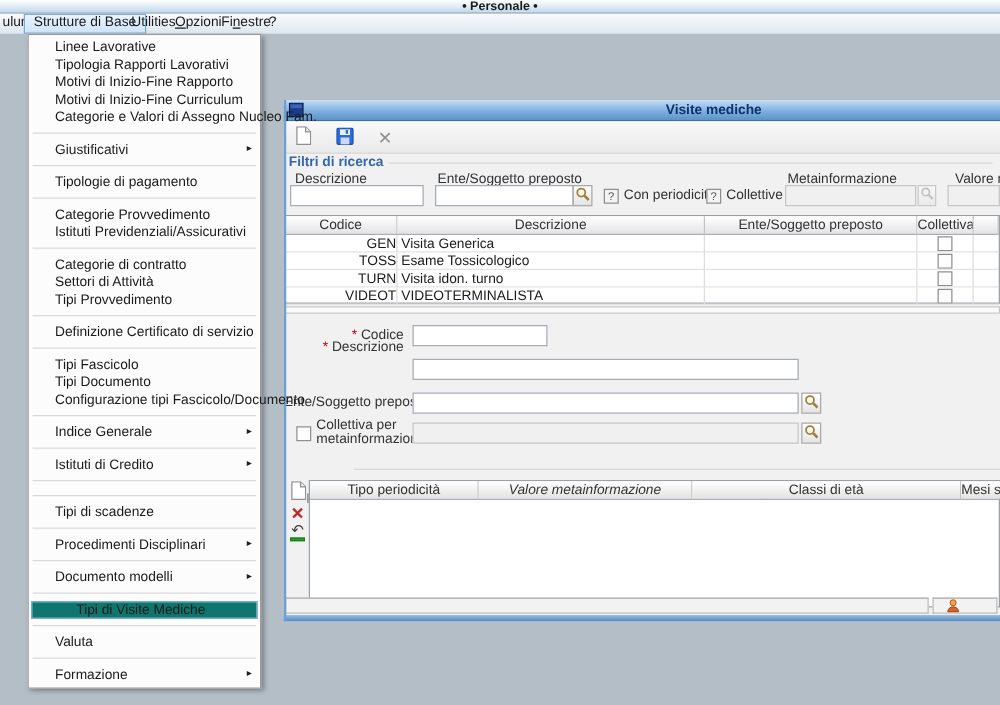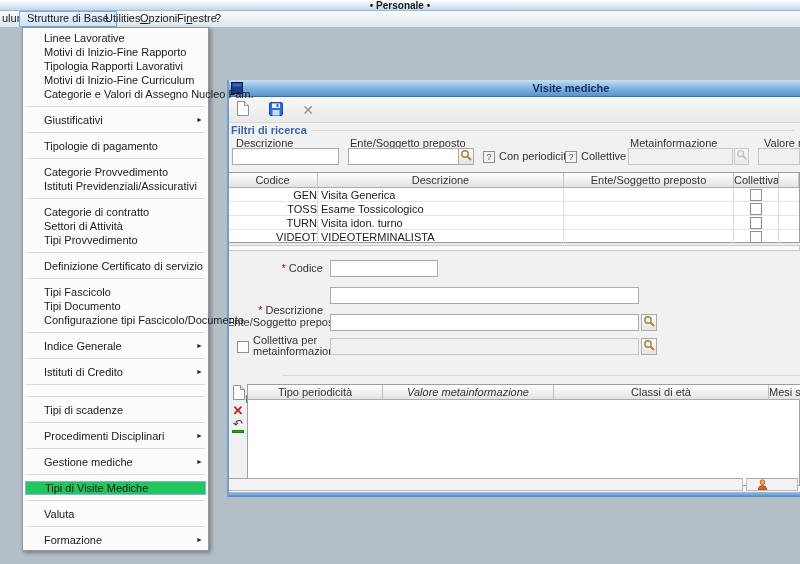--- a/index.html
+++ b/index.html
@@ -16,22 +16,22 @@
   .menubar { position:absolute; left:0; top:11px; width:800px; height:16px;
     background:linear-gradient(#f8fbfd,#dde7ef); }
   .mb-item { position:absolute; top:0; height:16px; line-height:15px; padding:0 7px; white-space:nowrap; }
   .mb-item.sel { background:linear-gradient(#eaf4fd,#cde5fa); border:1px solid #7da9d4; line-height:13px; }
   .u { text-decoration:underline; }
 
   
   .menu { position:absolute; left:22px; top:27px; width:187px; z-index:30;
     background:#fcfcfc; border:1px solid #979797; box-shadow:2px 2px 4px rgba(0,0,0,.35); padding:3px 0; }
   .menu-item { position:relative; height:14px; line-height:14px; padding-left:21px; white-space:nowrap; cursor:default; }
-  .menu-item.selected { margin:0 2px; height:14px; line-height:12px; padding-left:19px;
-    background:#22c55e; border:1px solid #84b3dd; }
+  .menu-item.selected { margin:0 2px; height:14px; line-height:12px; padding-left:35px;
+    background:#0f766e; border:1px solid #84b3dd; }
   .menu-arrow { position:absolute; right:5px; top:0; font-size:7px; line-height:14px; color:#222; }
   .menu-sep { position:relative; height:12px; }
   .menu-sep::after { content:""; position:absolute; left:3px; right:3px; top:5px; border-top:1px solid #d9d9d9; }
 
   
   .window { position:absolute; left:227px; top:80px; width:573px; height:417px; background:#f1f1f1; }
   .win-left-border { position:absolute; left:0; top:0; width:2px; height:417px; background:#6f9fce; }
   .win-titlebar { position:absolute; left:0; top:0; width:573px; height:17px;
     background:linear-gradient(#c6def3 0%, #7fb0e0 55%, #5b93c9 100%); border-bottom:1px solid #3a6ea5; }
   .win-title { position:absolute; left:344px; top:2px; transform:translateX(-50%);
@@ -220,21 +220,21 @@
           </div>
         <div class="rcell c4"></div>
       </div>
       <div class="rfill"></div>
     </div>
     <div class="hstrip"></div>
 
     <div class="form-label" style="top:182px"><span class="req">*</span><span>Codice</span></div>
     <input class="tinput" style="left: 103px; top: 180px; width: 108px;" value="">
 
-    <div class="form-label" style="top:224px"><span class="req">*</span><span>Descrizione</span></div>
+    <div class="form-label" style="top:192px"><span class="req">*</span><span>Descrizione</span></div>
     <input class="tinput" style="left: 103px; top: 207px; width: 309px;" value="">
 
     <div class="form-label" style="top:236px"><span>Ente/Soggetto preposto</span></div>
     <input class="tinput" style="left: 103px; top: 234px; width: 309px;" value="">
     <button class="mag-btn" style="left:414px; top:234px">
       <svg width="13" height="13" viewBox="0 0 13 13">
           <circle cx="5" cy="5" r="3.2" fill="#fdf8ea" stroke="#a08040" stroke-width="1.4"></circle>
           <line x1="7.6" y1="7.6" x2="11" y2="11" stroke="#a08040" stroke-width="2"></line>
         </svg>
     </button>
@@ -285,22 +285,22 @@
           <circle cx="5.5" cy="3.2" r="2.4" fill="#f4a54e" stroke="#b05a10" stroke-width="0.8"></circle>
           <path d="M1.2 10.5 q0.5 -4 4.3 -4 q3.8 0 4.3 4 z" fill="#d9622a" stroke="#a03c08" stroke-width="0.8"></path>
         </svg>
     </div>
     <div class="win-bottom"></div>
     <div class="win-left-border"></div>
   </div>
 
   <div class="menu">
     <div class="menu-item"><span>Linee Lavorative</span></div>
+    <div class="menu-item"><span>Tipologia Rapporti Lavorativi</span></div>
     <div class="menu-item"><span>Motivi di Inizio-Fine Rapporto</span></div>
-    <div class="menu-item"><span>Tipologia Rapporti Lavorativi</span></div>
     <div class="menu-item"><span>Motivi di Inizio-Fine Curriculum</span></div>
     <div class="menu-item"><span>Categorie e Valori di Assegno Nucleo Fam.</span></div>
     <div class="menu-sep"></div>
     <div class="menu-item"><span>Giustificativi</span><span class="menu-arrow">►</span></div>
     <div class="menu-sep"></div>
     <div class="menu-item"><span>Tipologie di pagamento</span></div>
     <div class="menu-sep"></div>
     <div class="menu-item"><span>Categorie Provvedimento</span></div>
     <div class="menu-item"><span>Istituti Previdenziali/Assicurativi</span></div>
     <div class="menu-sep"></div>
@@ -316,21 +316,21 @@
     <div class="menu-sep"></div>
     <div class="menu-item"><span>Indice Generale</span><span class="menu-arrow">►</span></div>
     <div class="menu-sep"></div>
     <div class="menu-item"><span>Istituti di Credito</span><span class="menu-arrow">►</span></div>
     <div class="menu-sep"></div>
     <div class="menu-sep"></div>
     <div class="menu-item"><span>Tipi di scadenze</span></div>
     <div class="menu-sep"></div>
     <div class="menu-item"><span>Procedimenti Disciplinari</span><span class="menu-arrow">►</span></div>
     <div class="menu-sep"></div>
-    <div class="menu-item"><span>Gestione mediche</span><span class="menu-arrow">►</span></div>
+    <div class="menu-item"><span>Documento modelli</span><span class="menu-arrow">►</span></div>
     <div class="menu-sep"></div>
     <div class="menu-item selected"><span>Tipi di Visite Mediche</span></div>
     <div class="menu-sep"></div>
     <div class="menu-item"><span>Valuta</span></div>
     <div class="menu-sep"></div>
     <div class="menu-item"><span>Formazione</span><span class="menu-arrow">►</span></div>
   </div>
 
 </div>
 

